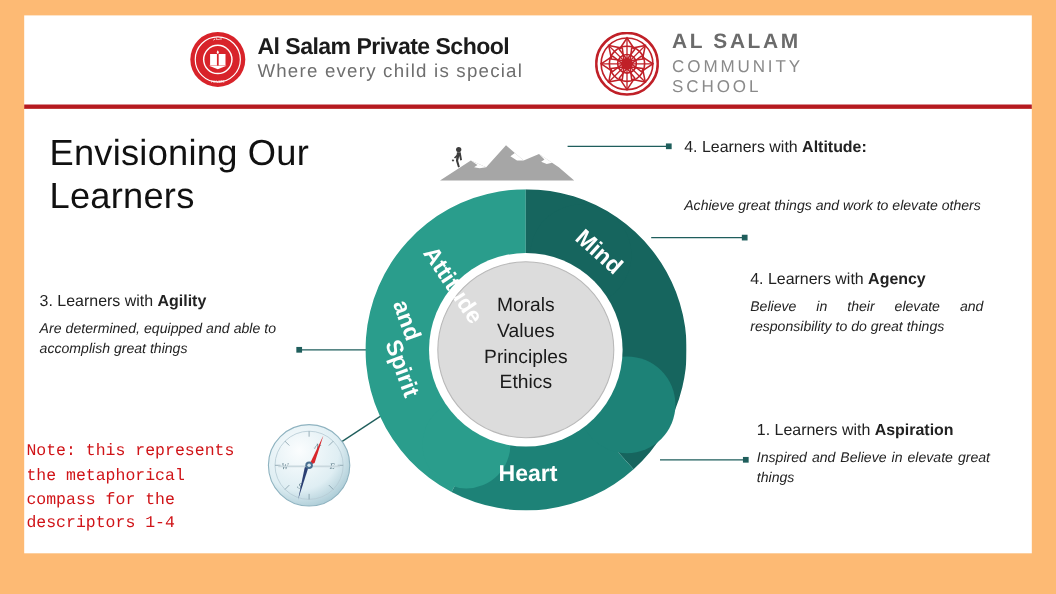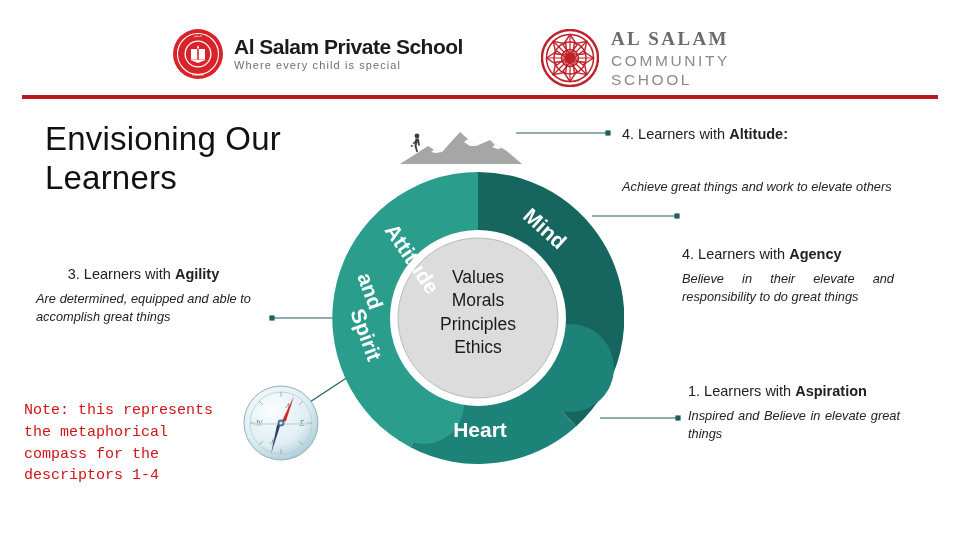--- a/index.html
+++ b/index.html
@@ -3,21 +3,21 @@
 <meta charset="utf-8">
 <style>
   html,body{margin:0;padding:0;}
   body{
     width:960px;height:540px;overflow:hidden;
     background:#cc0000;
     font-family:"Liberation Sans",sans-serif;
     position:relative;
   }
   
-  #slide{position:absolute;inset:0;background:#ffffff;}
+  #slide{position:absolute;inset:0;background:#fdba74;}
   #header-panel{
     position:absolute;left:22px;top:14px;width:916px;height:84px;
     background:#ffffff;
   }
   #header-rule{
     position:absolute;left:22px;top:95px;width:916px;height:4px;
     background:#b61a20;
   }
   #body-panel{
     position:absolute;left:22px;top:99px;width:916px;height:404px;
@@ -25,28 +25,28 @@
   }
   #logo-private{position:absolute;left:150px;top:14px;display:flex;align-items:center;gap:10px;}
   #logo-private .seal{width:52px;height:52px;flex:0 0 52px;position:relative;}
   #logo-private .seal svg{display:block;}
   #logo-private .txt{display:flex;flex-direction:column;justify-content:center;}
   #logo-private .l1{
     font-size:21px;font-weight:bold;color:#1b1b1b;letter-spacing:-0.5px;
     line-height:1.05;white-space:nowrap;
   }
   #logo-private .l2{
-    font-size:11px;color:#6e6e6e;letter-spacing:1.1px;
+    font-size:17px;color:#6e6e6e;letter-spacing:1.1px;
     line-height:1.3;white-space:nowrap;
   }
 
   #logo-community{position:absolute;left:519px;top:13px;display:flex;align-items:center;gap:12px;}
   #logo-community .rosette{width:58px;height:58px;flex:0 0 58px;}
   #logo-community .txt{display:flex;flex-direction:column;}
-  #logo-community .c1{font-size:19px;font-weight:bold;color:#6b6b6b;letter-spacing:2.4px;line-height:1.25;white-space:nowrap;font-family:Liberation Serif, serif;}
+  #logo-community .c1{font-size:19px;font-weight:bold;color:#6b6b6b;letter-spacing:2.4px;line-height:1.25;white-space:nowrap;}
   #logo-community .c2{font-size:15.5px;color:#8a8a8a;letter-spacing:2.6px;line-height:1.25;white-space:nowrap;}
   #logo-community .c3{font-size:15.5px;color:#8a8a8a;letter-spacing:2.6px;line-height:1.25;white-space:nowrap;}
 
   
   #page-title{
     position:absolute;left:45px;top:120px;width:330px;
     font-size:33px;line-height:1.17;color:#111111;
     letter-spacing:0.2px;font-weight:400;
   }
 
@@ -68,21 +68,21 @@
   .ann-title b{font-weight:bold;}
   .ann-sub{font-size:12.8px;font-style:italic;color:#232323;line-height:1.42;margin-top:6px;}
 
   #ann-altitude{position:absolute;left:622px;top:125px;width:300px;}
   #ann-altitude .ann-sub{text-align:left;margin-top:34px;}
   #ann-agency{position:absolute;left:682px;top:245px;width:212px;}
   #ann-agency .ann-sub{text-align:justify;}
   #ann-aspiration{position:absolute;left:688px;top:382px;width:212px;}
   #ann-aspiration .ann-sub{text-align:justify;}
   #ann-agility{position:absolute;left:36px;top:265px;width:215px;}
-  #ann-agility .ann-title{text-align:center;}
+  #ann-agility .ann-title{text-align:left;}
   #ann-agility .ann-sub{text-align:justify;}
 
   #note{
     position:absolute;left:24px;top:400px;width:200px;
     font-size:15px;line-height:1.45;color:#d01418;font-family:Liberation Mono, monospace;
   }
 
   
   #connectors{position:absolute;left:0;top:0;width:960px;height:540px;pointer-events:none;}
 
@@ -220,22 +220,22 @@
       </g>
       <g>
         <text class="seg-label" transform="translate(52,58) rotate(56)" text-anchor="start" font-size="19">Attitude</text>
         <text class="seg-label" transform="translate(25,104) rotate(70)" text-anchor="start" font-size="19">and</text>
         <text class="seg-label" transform="translate(18,140) rotate(70)" text-anchor="start" font-size="19">Spirit</text>
       </g>
     </svg>
   </div>
 
   <div id="center-text">
+    <div>Morals</div>
     <div>Values</div>
-    <div>Morals</div>
     <div>Principles</div>
     <div>Ethics</div>
   </div>
 
   <div id="mountain">
     <svg width="126" height="44" viewBox="0 0 126 44">
       <path d="M2 42 L30 24 L44 30 L62 10 L78 24 L92 18 L110 30 L124 42 Z" fill="#a6a6a6"></path>
       <path d="M62 10 L70 17 L66 20 L72 24 L78 24 Z" fill="#ffffff"></path>
       <path d="M30 24 L36 28 L33 30 L38 31 L44 30 Z" fill="#ffffff"></path>
       <path d="M92 18 L97 23 L94 25 L99 27 L104 26 Z" fill="#ffffff"></path>

